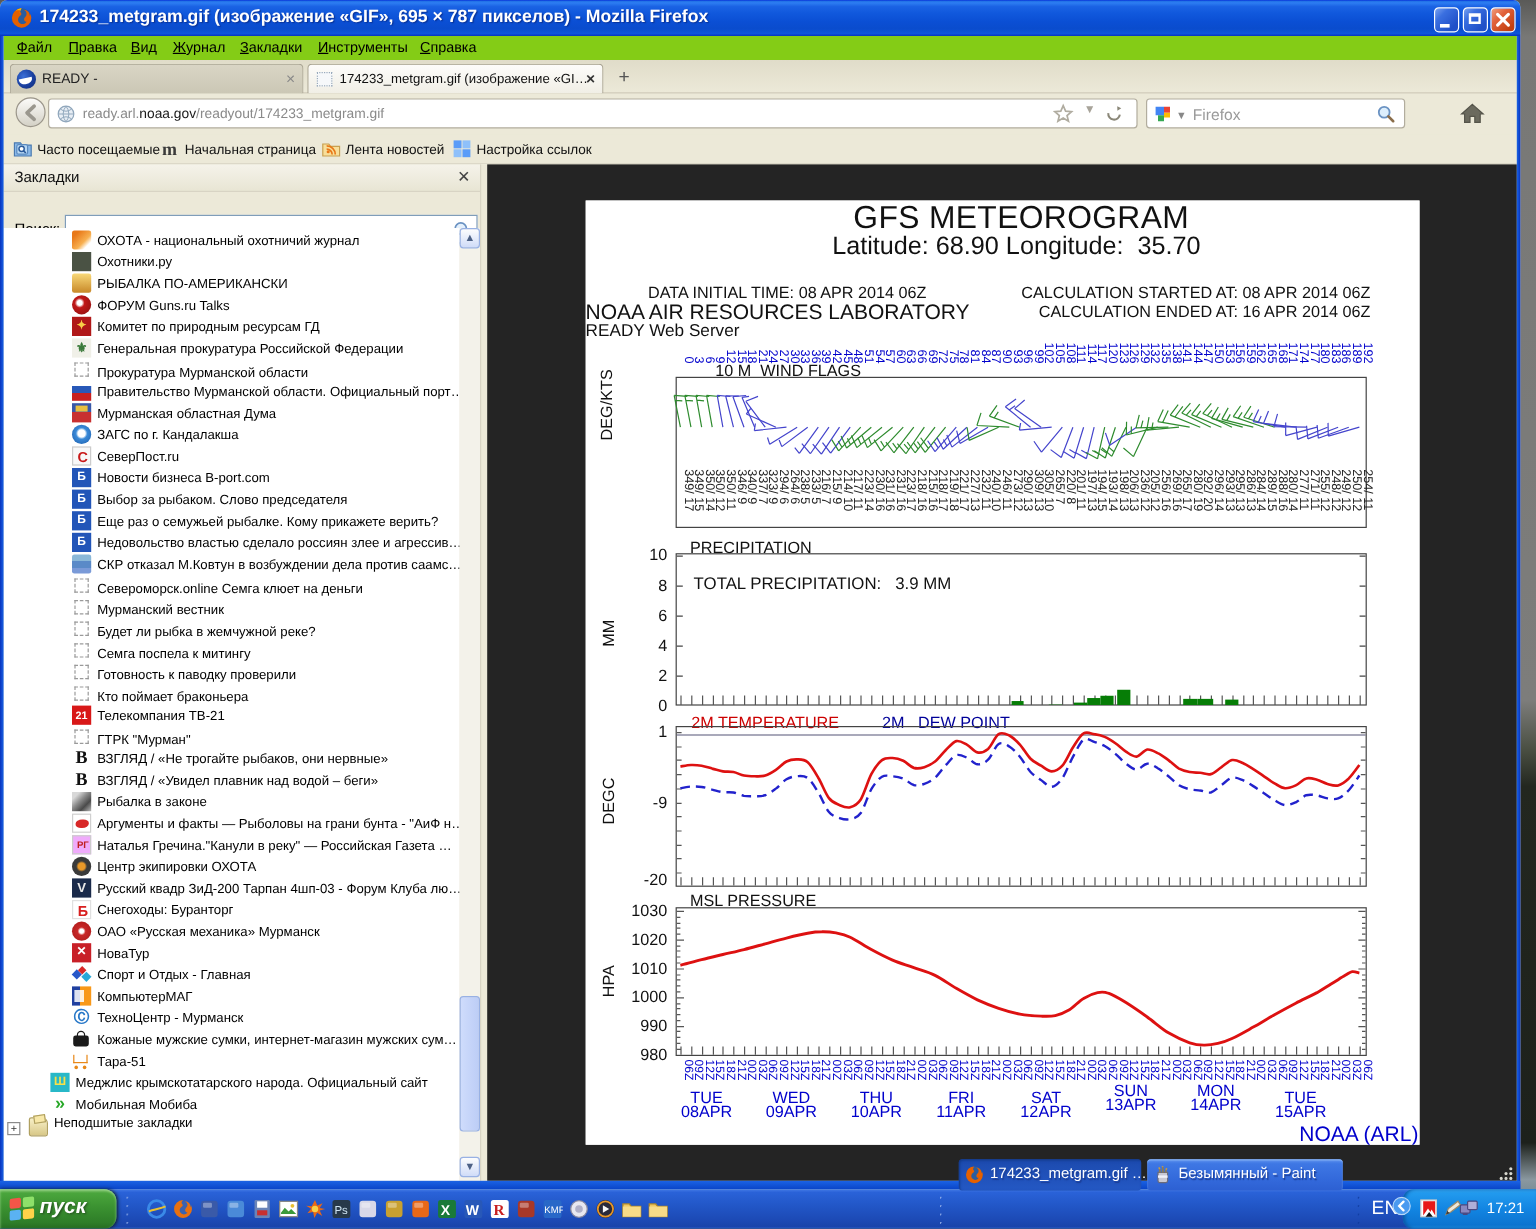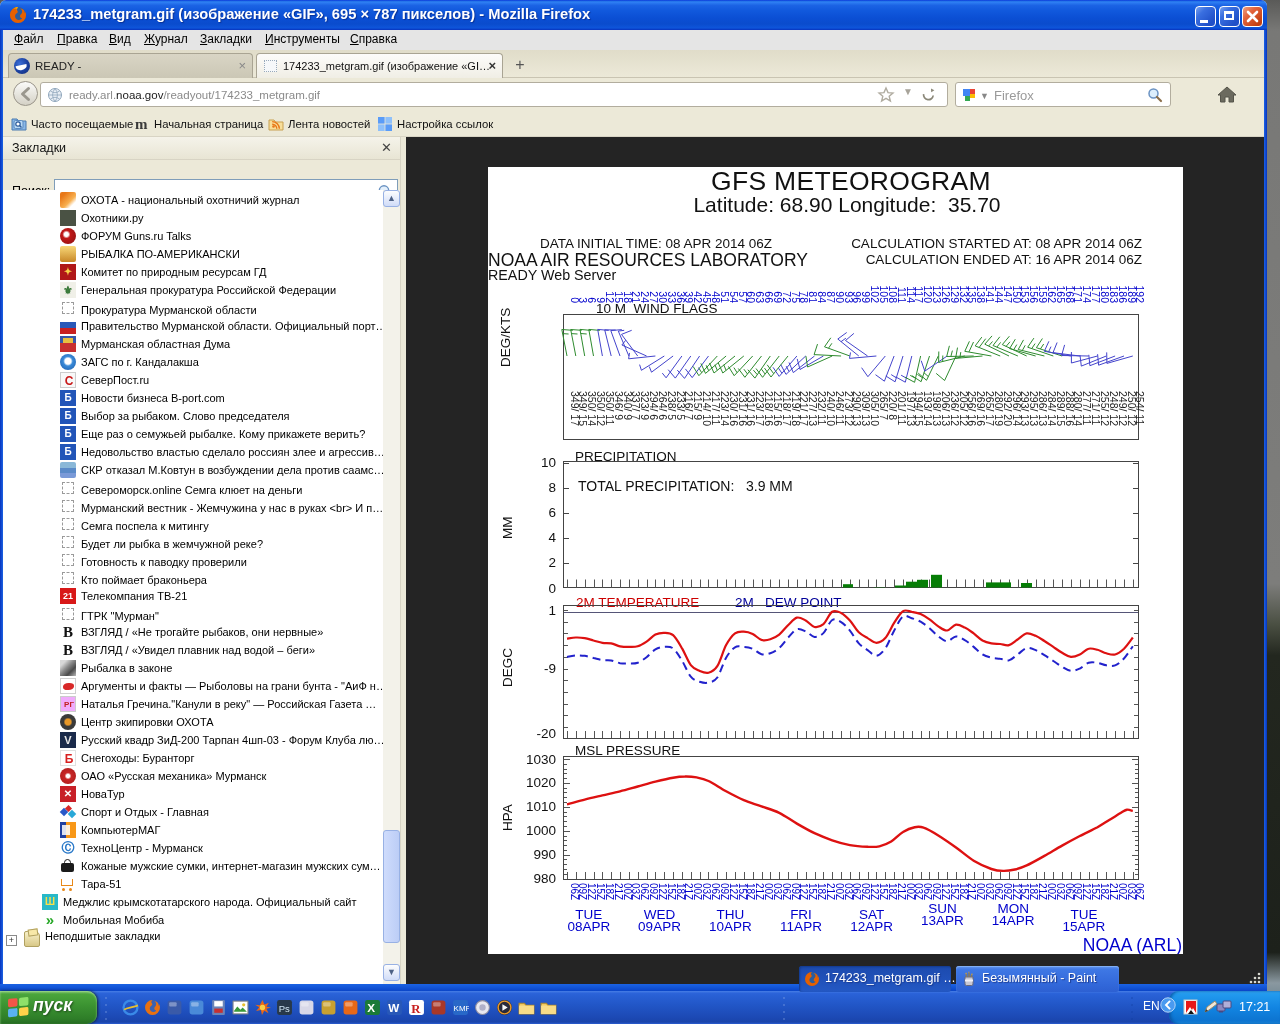--- a/index.html
+++ b/index.html
@@ -15,21 +15,21 @@
 .fxlogo{left:9px;top:6px;width:18px;height:18px;}
 #wtitle{left:33px;top:6px;color:#fff;font-size:14.7px;font-weight:bold;text-shadow:1px 1px 1px #0a3296;white-space:nowrap;}
 .wbtn{top:6px;width:21px;height:21px;border-radius:4px;border:1.4px solid #fff;color:#fff;}
 #btn-min{left:1195px;background:linear-gradient(135deg,#7aa2ef 0%,#3a6fe0 30%,#2050c8 80%);}
 #btn-max{left:1219px;background:linear-gradient(135deg,#7aa2ef 0%,#3a6fe0 30%,#2050c8 80%);}
 #btn-close{left:1242px;background:linear-gradient(135deg,#f0a080 0%,#e2633c 35%,#c33f10 85%);}
 #btn-min i{position:absolute;left:4px;bottom:3px;width:8px;height:3px;background:#fff;}
 #btn-max i{position:absolute;left:3.5px;top:3.5px;width:10px;height:9px;border:2px solid #fff;border-top-width:3px;}
 #btn-close svg{position:absolute;left:2px;top:2px;}
 
-#menubar{left:3px;top:30px;width:1261px;height:20px;background:#e5e5e5;font-size:12px;color:#000;}
+#menubar{left:3px;top:30px;width:1261px;height:20px;background:#84cc16;font-size:12px;color:#000;}
 #menubar span{position:absolute;top:2px;}
 
 #tabbar{left:3px;top:50px;width:1261px;height:28px;background:linear-gradient(180deg,#e0dcc9,#ece9d8);border-bottom:1px solid #c9c4b2;}
 .tab{position:absolute;top:3px;height:25px;border:1px solid #a9a493;border-bottom:none;border-radius:4px 4px 0 0;font-size:11.5px;}
 #tab1{left:5px;width:245px;background:linear-gradient(180deg,#d9d5c5,#cbc7b5);color:#222;}
 #tab2{left:253px;width:247px;background:linear-gradient(180deg,#fdfcfa,#f0eee5);color:#111;}
 .tab .tx{position:absolute;left:26px;top:6px;white-space:nowrap;overflow:hidden;max-width:212px;}
 .tab .cl{position:absolute;right:6px;top:4px;color:#888;font-size:13px;}
 #tab2 .cl{color:#333;font-weight:bold;}
 .noaaicon{position:absolute;left:5px;top:4px;width:16px;height:16px;border-radius:50%;
@@ -91,21 +91,21 @@
 .qlicon{top:999px;width:17px;height:17px;border-radius:3px;}
 .tbtn{top:966px;height:26px;border-radius:3px;font-size:12.5px;color:#fff;}
 #tbtn1{left:799px;width:152px;background:linear-gradient(180deg,#1c4aae,#2458c4);box-shadow:inset 1px 1px 2px #123a8c;}
 #tbtn2{left:956px;width:163px;background:linear-gradient(180deg,#5b90ee 0%,#3e77e4 15%,#3268da 70%,#2d60d2 100%);box-shadow:inset 0 1px 1px #86b2f4;}
 .tbtn .ti{position:absolute;left:5px;top:5px;width:16px;height:16px;}
 .tbtn .tt{position:absolute;left:26px;top:5px;white-space:nowrap;text-shadow:1px 1px 1px #1a3a90;}
 #tray{left:1169px;top:991px;width:111px;height:33px;
 background:linear-gradient(180deg,#35a5f0 0%,#229aee 10%,#1285e2 50%,#0d74d0 90%,#1b8ade 100%);
 border-radius:9px 0 0 9px;box-shadow:inset 2px 0 3px #0a5aa8;}
 #traydots{left:1130px;top:995px;width:8px;height:26px;background:radial-gradient(circle 1.5px at 2px 3px,#0e3a9c 40%,transparent 50%) 0 0/6px 7px repeat-y;}
-#en{left:1143px;top:999px;color:#fff;font-size:12px;}
+#en{left:1143px;top:999px;color:#fff;font-size:16px;}
 #clock{left:1239px;top:1000px;color:#fff;font-size:12.5px;}
 .trayic{top:999px;width:16px;height:16px;}
 
 .fv{display:inline-block;width:16px;height:16px;margin-right:5px;vertical-align:-4px;position:relative;}
 .fdash{width:12px;height:12px;margin:2px 7px 2px 2px;border:1px dashed #9a9a9a;vertical-align:-2px;}
 </style></head>
 <body>
 <div id="desktop" class="abs"></div>
 <div id="win" class="abs"></div>
 <div id="titlebar" class="abs"></div>
@@ -219,38 +219,38 @@
 <span id="sideinput">
       <svg width="18" height="18" viewBox="0 0 18 18">
         <circle cx="8" cy="7.5" r="4.7" fill="#e4f0fc" stroke="#6a92c2" stroke-width="1.4"></circle>
         <path d="M11.5 11l4.2 4.2" stroke="#a5713a" stroke-width="2.4" stroke-linecap="round"></path>
       </svg>
     </span>
 </div>
 <div id="sidelist" class="abs">
 <div class="brow d1"><span class="fv" style="background:linear-gradient(135deg,#e87818 20%,#f8b050 60%,#fff 80%);border-radius:2px"></span>ОХОТА - национальный охотничий журнал</div>
 <div class="brow d1"><span class="fv" style="background:#4a5244"></span>Охотники.ру</div>
+<div class="brow d1"><span class="fv" style="background:linear-gradient(180deg,#f8d878,#c88828);border-radius:2px"></span>РЫБАЛКА ПО-АМЕРИКАНСКИ</div>
 <div class="brow d1"><span class="fv" style="background:radial-gradient(circle at 40% 40%,#fff 15%,#c01818 30%,#881010);border-radius:50%"></span>ФОРУМ Guns.ru Talks</div>
-<div class="brow d1"><span class="fv" style="background:linear-gradient(180deg,#f8d878,#c88828);border-radius:2px"></span>РЫБАЛКА ПО-АМЕРИКАНСКИ</div>
 <div class="brow d1"><span class="fv" style="background:#b01818;text-align:center;"><span style="position:absolute;left:0;top:0;width:16px;font-size:10px;font-weight:bold;color:#f8d048;font-family:'Liberation Sans';line-height:16px;">✦</span></span>Комитет по природным ресурсам ГД</div>
 <div class="brow d1"><span class="fv" style="background:#f0f0e8;text-align:center;"><span style="position:absolute;left:0;top:0;width:16px;font-size:11px;font-weight:bold;color:#3a7a3a;font-family:'Liberation Sans';line-height:16px;">⚜</span></span>Генеральная прокуратура Российской Федерации</div>
 <div class="brow d1"><span class="fv fdash"></span>Прокуратура Мурманской области</div>
 <div class="brow d1"><span class="fv" style="background:linear-gradient(180deg,#fff 25%,#2858b8 25%,#2858b8 60%,#c82020 60%)"></span>Правительство Мурманской области. Официальный порт…</div>
 <div class="brow d1"><span class="fv" style="background:linear-gradient(180deg,#3858a8 45%,#c83030 45%);"><span style="position:absolute;left:3px;top:2px;width:10px;height:5px;background:#e8c040"></span></span>Мурманская областная Дума</div>
 <div class="brow d1"><span class="fv" style="background:radial-gradient(circle at 50% 45%,#fff 25%,#3a8ad8 40%,#1a5aa8);border-radius:50%"></span>ЗАГС по г. Кандалакша</div>
 <div class="brow d1"><span class="fv" style="background:#f8f8f8;border:1px solid #ccc;text-align:center;"><span style="position:absolute;left:0;top:0;width:16px;font-size:12px;font-weight:bold;color:#c81818;font-family:'Liberation Sans';line-height:16px;">С</span></span>СеверПост.ru</div>
 <div class="brow d1"><span class="fv" style="background:#2255b8;text-align:center;"><span style="position:absolute;left:0;top:0;width:16px;font-size:10px;font-weight:bold;color:#fff;font-family:'Liberation Sans';line-height:16px;">Б</span></span>Новости бизнеса B-port.com</div>
 <div class="brow d1"><span class="fv" style="background:#2255b8;text-align:center;"><span style="position:absolute;left:0;top:0;width:16px;font-size:10px;font-weight:bold;color:#fff;font-family:'Liberation Sans';line-height:16px;">Б</span></span>Выбор за рыбаком. Слово председателя</div>
 <div class="brow d1"><span class="fv" style="background:#2255b8;text-align:center;"><span style="position:absolute;left:0;top:0;width:16px;font-size:10px;font-weight:bold;color:#fff;font-family:'Liberation Sans';line-height:16px;">Б</span></span>Еще раз о семужьей рыбалке. Кому прикажете верить?</div>
 <div class="brow d1"><span class="fv" style="background:#2255b8;text-align:center;"><span style="position:absolute;left:0;top:0;width:16px;font-size:10px;font-weight:bold;color:#fff;font-family:'Liberation Sans';line-height:16px;">Б</span></span>Недовольство властью сделало россиян злее и агрессив…</div>
 <div class="brow d1"><span class="fv" style="background:linear-gradient(180deg,#8ab8d8 35%,#5a8ac8 35%,#5a8ac8 70%,#7a9ad8 70%);border-radius:2px"></span>СКР отказал М.Ковтун в возбуждении дела против саамс…</div>
 <div class="brow d1"><span class="fv fdash"></span>Североморск.online Семга клюет на деньги</div>
-<div class="brow d1"><span class="fv fdash"></span>Мурманский вестник - Жемчужина у нас в руках  &lt;br&gt; И п…</div>
+<div class="brow d1"><span class="fv fdash"></span>Мурманский вестник</div>
+<div class="brow d1"><span class="fv fdash"></span>Будет ли рыбка в жемчужной реке?</div>
 <div class="brow d1"><span class="fv fdash"></span>Семга поспела к митингу</div>
-<div class="brow d1"><span class="fv fdash"></span>Будет ли рыбка в жемчужной реке?</div>
 <div class="brow d1"><span class="fv fdash"></span>Готовность к паводку проверили</div>
 <div class="brow d1"><span class="fv fdash"></span>Кто поймает браконьера</div>
 <div class="brow d1"><span class="fv" style="background:#d81818;text-align:center;"><span style="position:absolute;left:0;top:0;width:16px;font-size:9px;font-weight:bold;color:#fff;font-family:'Liberation Sans';line-height:16px;">21</span></span>Телекомпания ТВ-21</div>
 <div class="brow d1"><span class="fv fdash"></span>ГТРК "Мурман"</div>
 <div class="brow d1"><span class="fv" style="background:#fff;text-align:center;"><span style="position:absolute;left:0;top:0;width:16px;font-size:15px;font-weight:bold;color:#111;font-family:'Liberation Serif';line-height:16px;">B</span></span>ВЗГЛЯД / «Не трогайте рыбаков, они нервные»</div>
 <div class="brow d1"><span class="fv" style="background:#fff;text-align:center;"><span style="position:absolute;left:0;top:0;width:16px;font-size:15px;font-weight:bold;color:#111;font-family:'Liberation Serif';line-height:16px;">B</span></span>ВЗГЛЯД / «Увидел плавник над водой – беги»</div>
 <div class="brow d1"><span class="fv" style="background:linear-gradient(135deg,#d8d8d8 20%,#8a8a8a 45%,#4a4a4a 70%,#b8b8b8)"></span>Рыбалка в законе</div>
 <div class="brow d1"><span class="fv" style="background:#fff;border:1px solid #d0d0d0"><span style="position:absolute;left:2px;top:4px;width:11px;height:7px;background:#d82828;border-radius:50% 40% 50% 40%"></span></span>Аргументы и факты — Рыболовы на грани бунта - "АиФ н…</div>
 <div class="brow d1"><span class="fv" style="background:#f0abfc;border:1px solid #ccc;text-align:center;"><span style="position:absolute;left:0;top:0;width:16px;font-size:8px;font-weight:bold;color:#c02020;font-family:'Liberation Sans';line-height:16px;">РГ</span></span>Наталья Гречина."Канули в реку" — Российская Газета …</div>
 <div class="brow d1"><span class="fv" style="background:radial-gradient(circle at 50% 50%,#e89828 25%,#3a3a3a 40%);border-radius:50%"></span>Центр экипировки ОХОТА</div>

